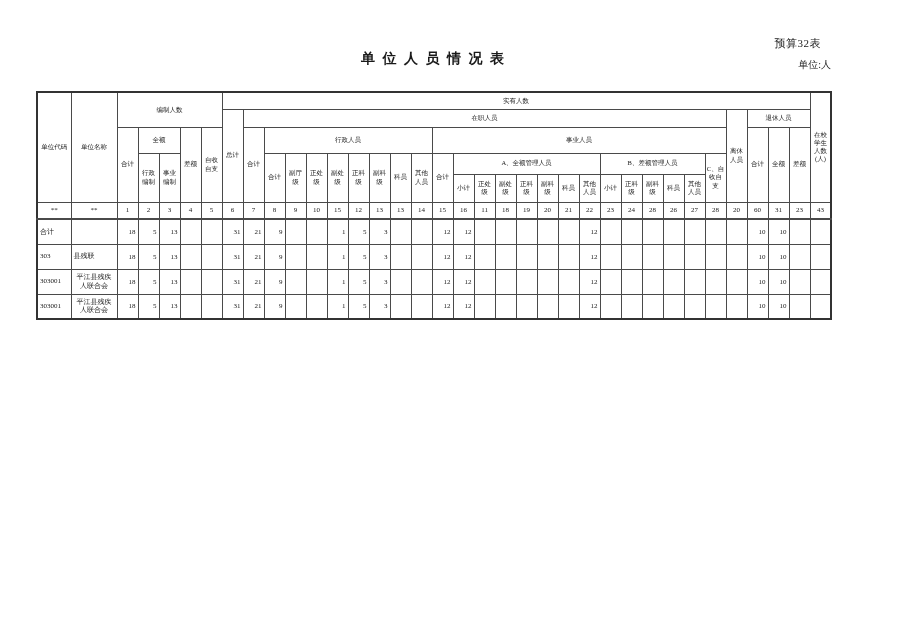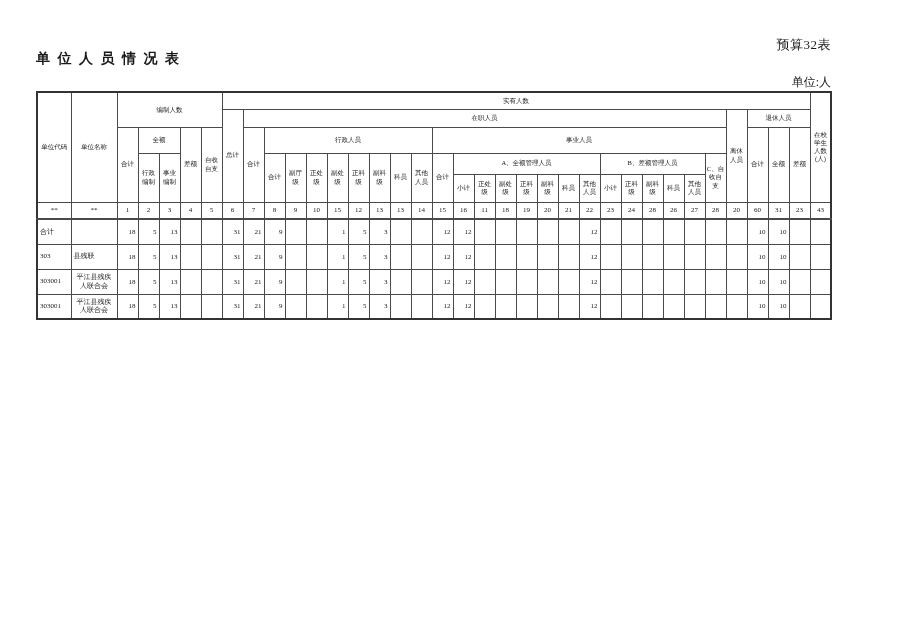--- a/index.html
+++ b/index.html
@@ -3,30 +3,30 @@
 <meta charset="utf-8">
 <style>
   * { box-sizing: border-box; margin: 0; padding: 0; }
   html, body { background: #ffffff; }
   body {
     width: 897px; height: 634px; position: relative; overflow: hidden;
     font-family: "Liberation Serif", "DejaVu Serif", serif;
     color: #1a1a1a;
   }
   .corner-note {
-    position: absolute; top: 36px; right: 66px;
-    font-size: 13px; letter-spacing: 0.5px;
+    position: absolute; top: 36px; right: 76px;
+    font-size: 11px; letter-spacing: 0.5px;
   }
   .page-title {
     position: absolute; top: 50px; left: 36px; width: 795px;
-    font-size: 14px; font-weight: bold; letter-spacing: 2px;
+    text-align: center; font-size: 14px; font-weight: bold; letter-spacing: 2px;
   }
   .unit-note {
-    position: absolute; top: 74px; right: 66px;
-    font-size: 12px;
+    position: absolute; top: 58px; right: 66px;
+    font-size: 10px;
   }
   table.main {
     position: absolute; left: 36px; top: 91px;
     border-collapse: collapse; table-layout: fixed;
     width: 794px;
     border: 2px solid #333333;
   }
   col.c-code { width: 34px; }
   col.c-name { width: 46px; }
   col.c-num  { width: 21px; }

